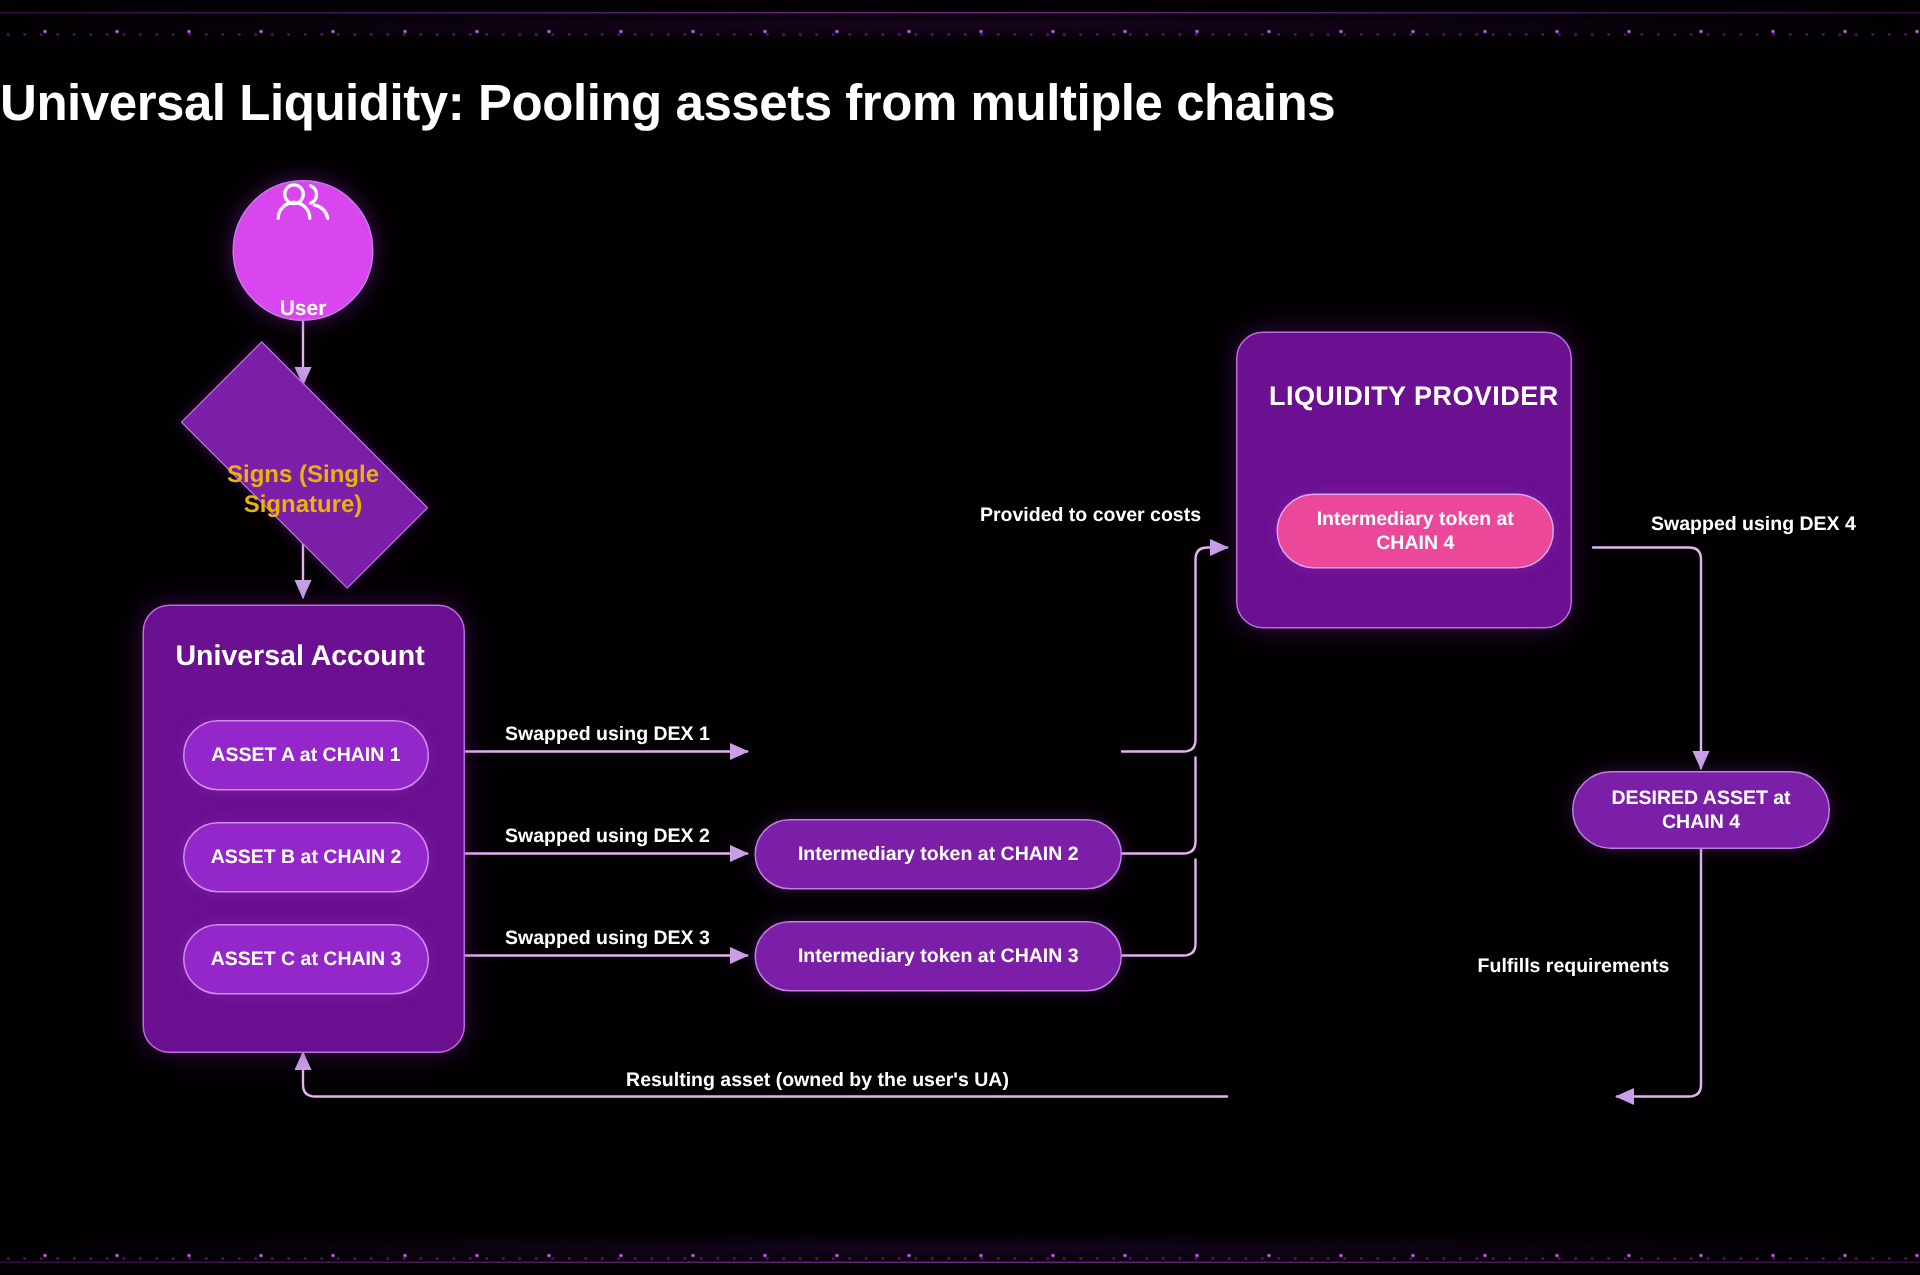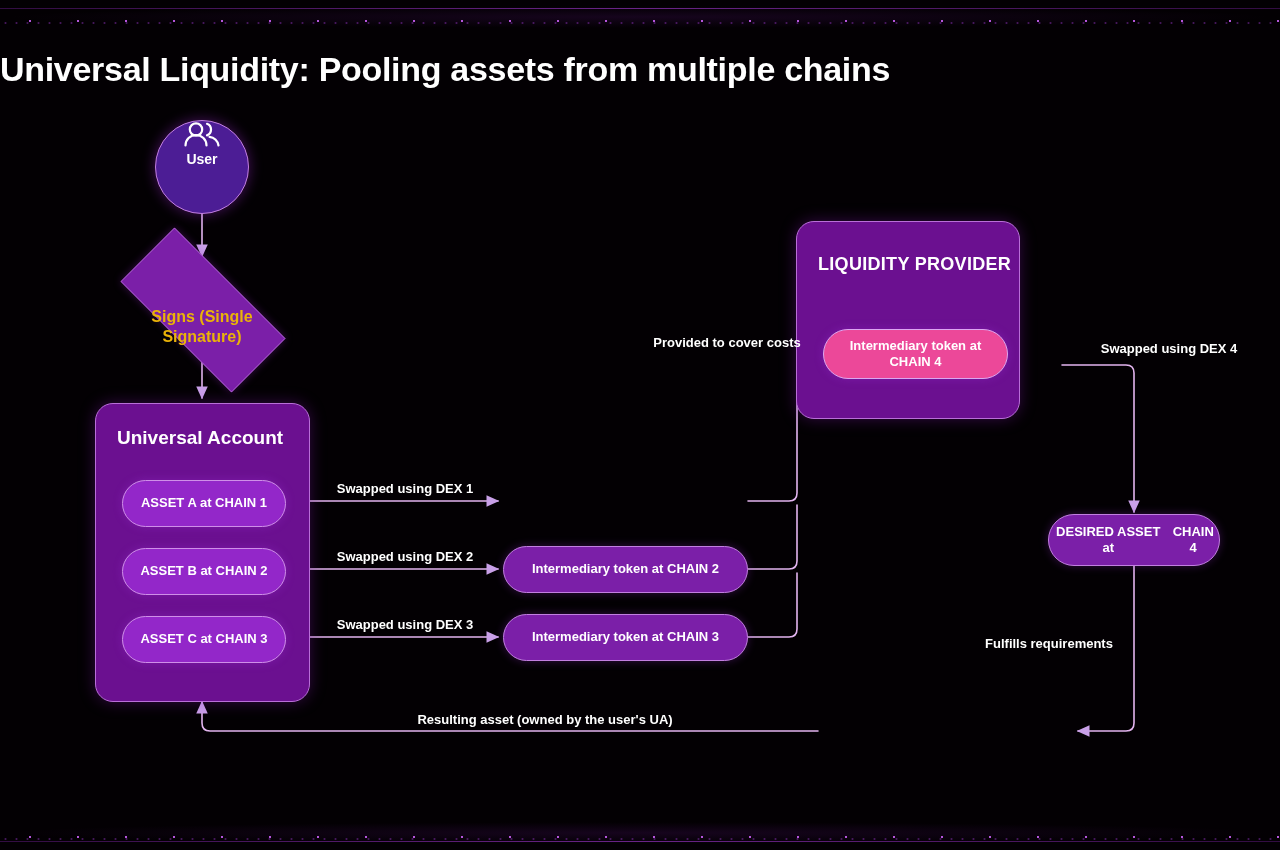--- a/index.html
+++ b/index.html
@@ -84,26 +84,26 @@
     left: 0; top: 0;
     width: 1280px; height: 850px;
     pointer-events: none;
   }
 
   
   .node { position: absolute; box-sizing: border-box; }
 
   .circle-node {
     border-radius: 50%;
-    background: #4c1d95;
+    background: #d946ef;
     border: 1.5px solid #c27fe0;
     display: flex;
     flex-direction: column;
     align-items: center;
-    justify-content: flex-start;
+    justify-content: space-between;
     box-shadow: 0 0 14px rgba(150,40,200,.45);
   }
   .circle-node .label {
     color: #ffffff;
     font-size: 14px;
     font-weight: bold;
     margin-top: 2px;
   }
 
   .diamond-wrap { position: absolute; }
@@ -240,29 +240,29 @@
   <div class="node panel" style="left:95px;top:403px;width:215px;height:299px;">
     <div class="panel-title" style="left:21px;top:23px;font-size:19px;">Universal Account</div>
     <div class="pill" style="left:26px;top:76px;width:164px;height:47px;">ASSET A at CHAIN 1</div>
     <div class="pill" style="left:26px;top:144px;width:164px;height:47px;">ASSET B at CHAIN 2</div>
     <div class="pill" style="left:26px;top:212px;width:164px;height:47px;">ASSET C at CHAIN 3</div>
   </div>
 
   <div class="pill standalone" style="left:503px;top:546px;width:245px;height:47px;">Intermediary token at CHAIN 2</div>
   <div class="pill standalone" style="left:503px;top:614px;width:245px;height:47px;">Intermediary token at CHAIN 3</div>
 
-  <div class="node panel" style="left:796px;top:221px;width:224px;height:198px;">
+  <div class="node panel" style="left:824px;top:221px;width:224px;height:198px;">
     <div class="panel-title" style="left:21px;top:32px;font-size:18px;letter-spacing:.3px;">LIQUIDITY PROVIDER</div>
     <div class="pill bright" style="left:26px;top:107px;width:185px;height:50px;flex-direction:column;">
       <span>Intermediary token at</span>
       <span>CHAIN 4</span>
     </div>
   </div>
 
-  <div class="pill standalone" style="left:1048px;top:514px;width:172px;height:52px;flex-direction:row;">
+  <div class="pill standalone" style="left:1048px;top:514px;width:172px;height:52px;flex-direction:column;">
     <span>DESIRED ASSET at</span>
     <span>CHAIN 4</span>
   </div>
 
 
   <div class="edge-label center" style="left:405px;top:481px;">Swapped using DEX 1</div>
   <div class="edge-label center" style="left:405px;top:549px;">Swapped using DEX 2</div>
   <div class="edge-label center" style="left:405px;top:617px;">Swapped using DEX 3</div>
   <div class="edge-label center" style="left:727px;top:335px;">Provided to cover costs</div>
   <div class="edge-label center" style="left:1169px;top:341px;">Swapped using DEX 4</div>

